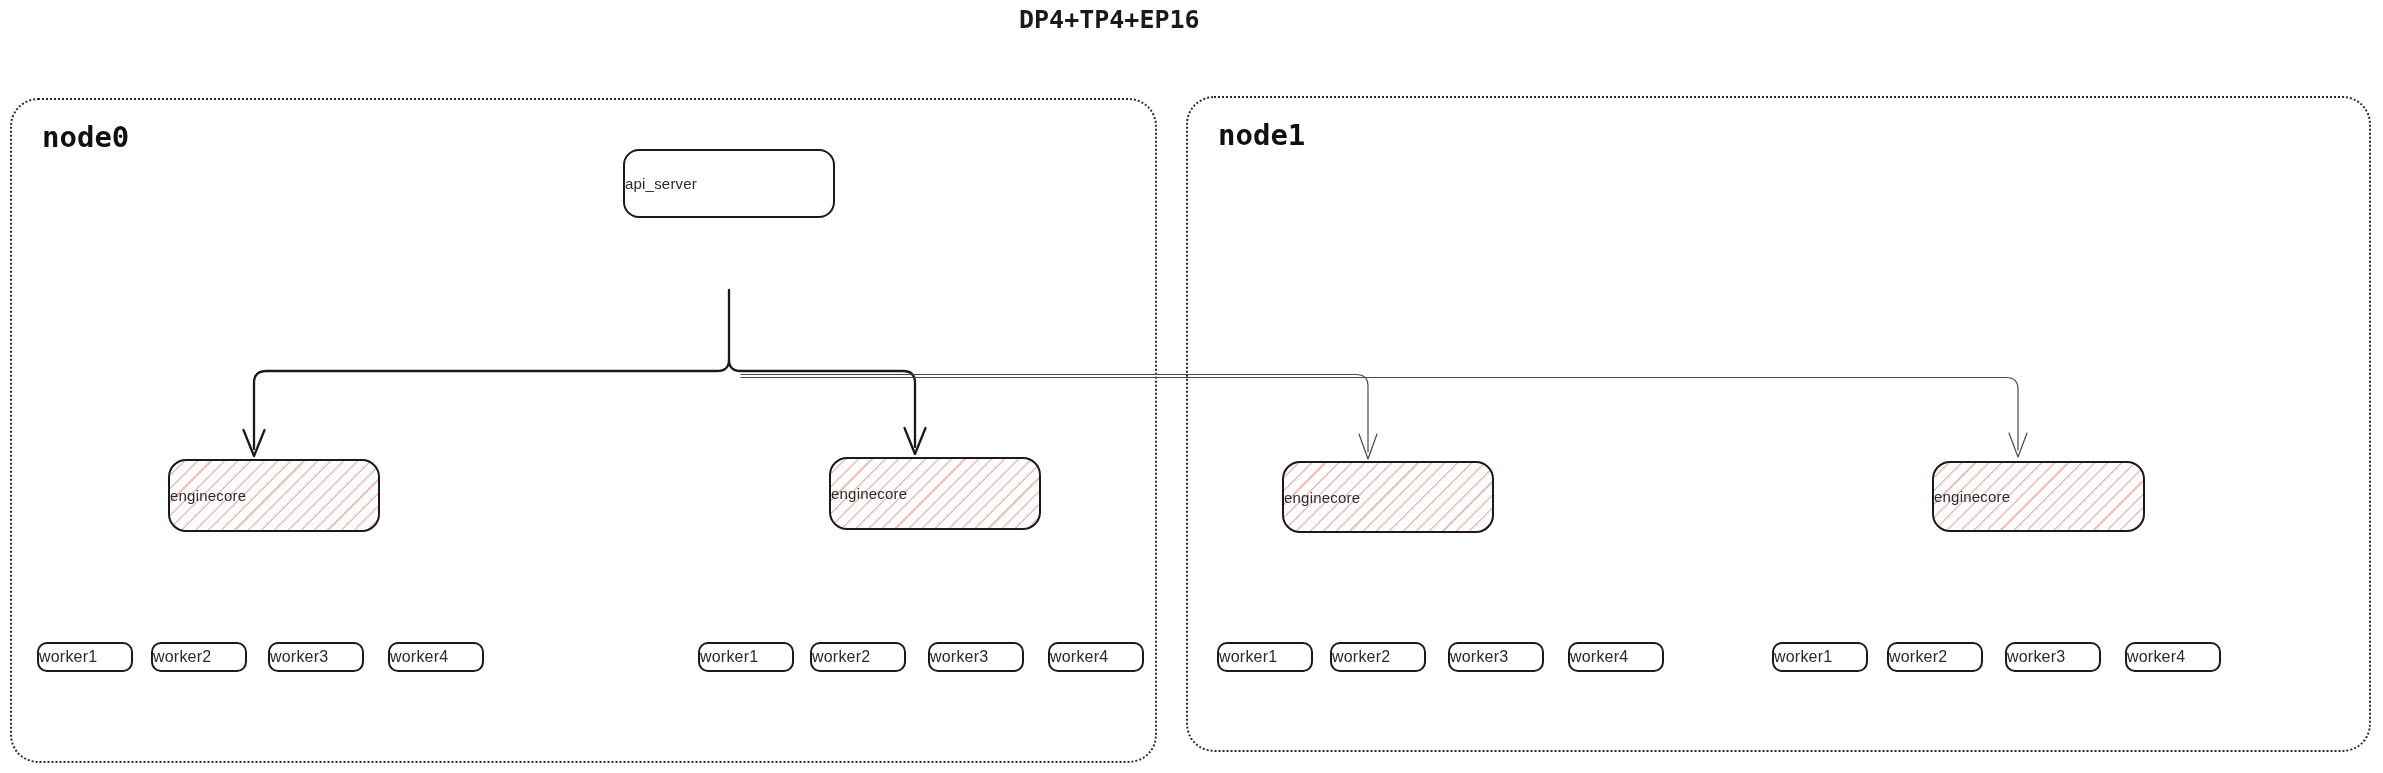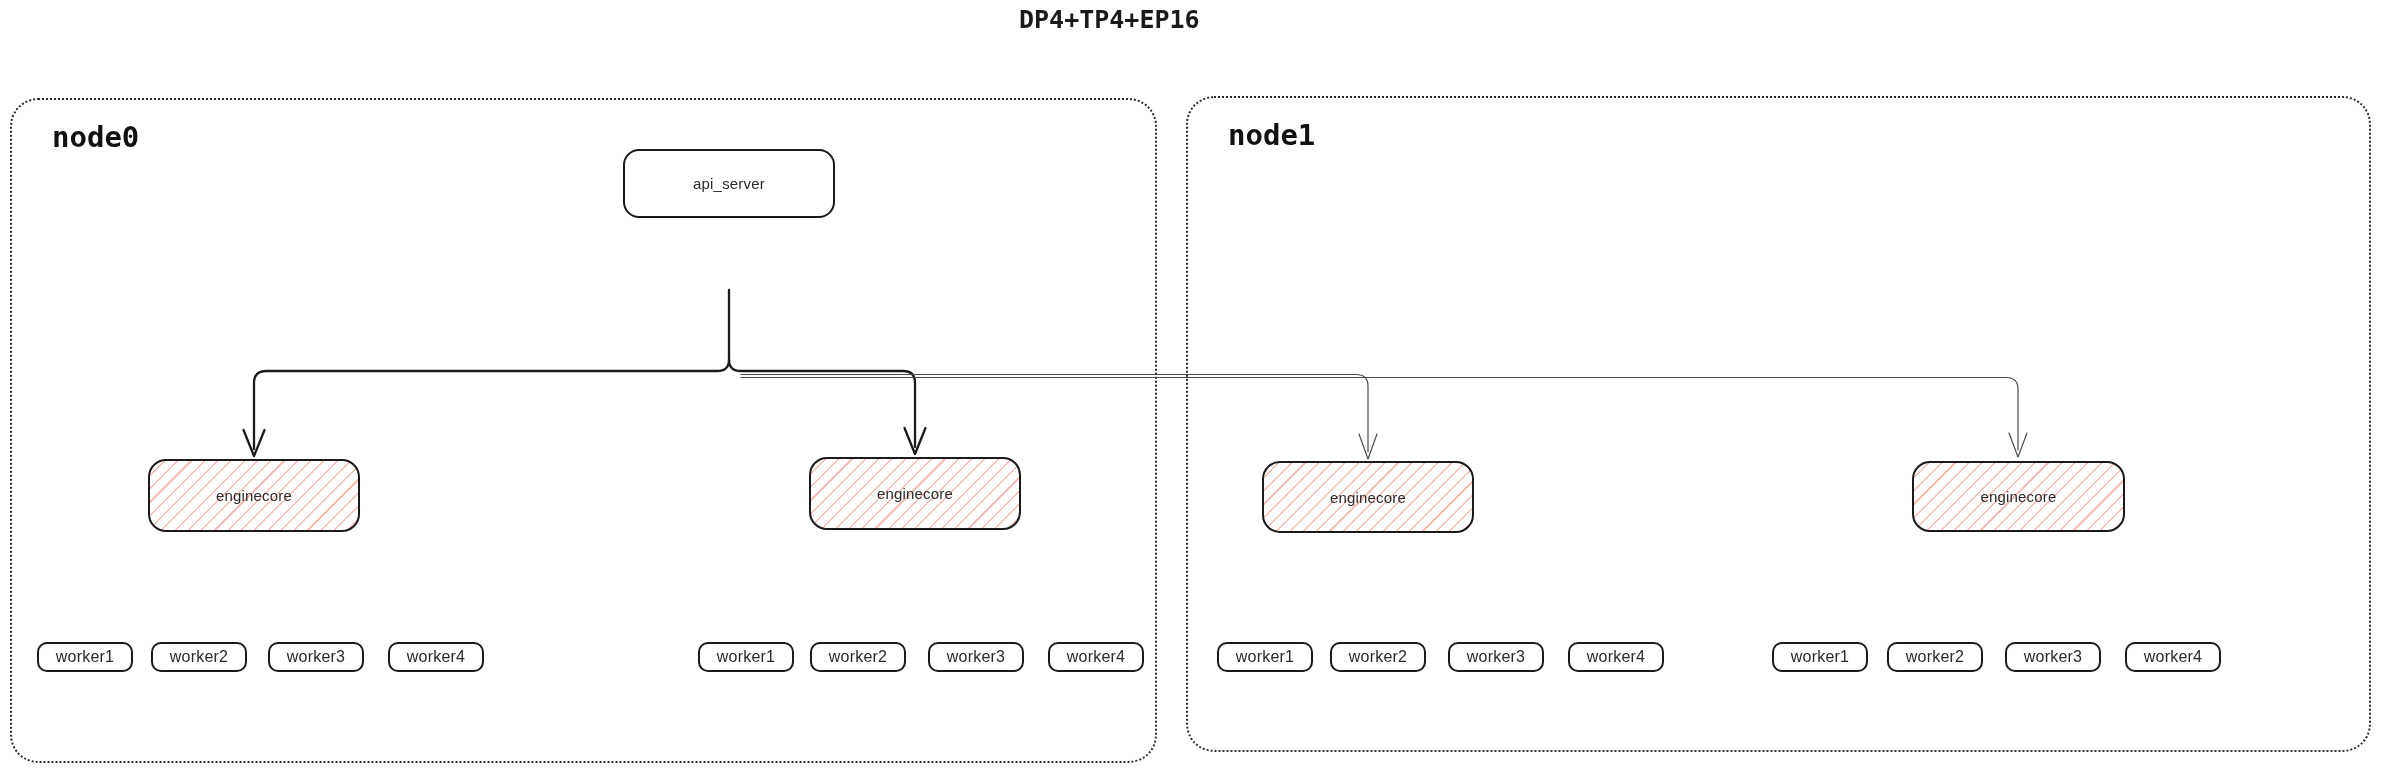--- a/index.html
+++ b/index.html
@@ -17,39 +17,40 @@
     white-space:nowrap;
   }
   .node-container{
     position:absolute;box-sizing:border-box;
     border:2.5px dotted #2b2b2b;border-radius:28px;
     background:transparent;
   }
   .node-container.n0{left:10px;top:98px;width:1147px;height:665px;}
   .node-container.n1{left:1186px;top:96px;width:1185px;height:656px;}
   .node-label{
-    position:absolute;left:40px;top:20px;
+    position:absolute;left:30px;top:20px;
     font-family:"DejaVu Sans Mono",monospace;
     font-weight:bold;font-size:29px;color:#111;
   }
   .box{
     position:absolute;box-sizing:border-box;
     border:2.2px solid #1a1a1a;background:#ffffff;
-    display:flex;align-items:center;justify-content:center;
+    display:flex;align-items:center;
     font-size:15px;color:#2a2a2a;letter-spacing:.2px;
   }
   .box.api{left:623px;top:149px;width:212px;height:69px;border-radius:16px;}
   .box.async{left:623px;top:218px;width:212px;height:71px;border-radius:16px;}
   .hatch-green{
     background-image:repeating-linear-gradient(135deg,#a9e7a9 0px,#a9e7a9 1.6px,transparent 1.6px,transparent 9.6px);
     background-color:#ffffff;
   }
   .hatch-red{
     background-image:repeating-linear-gradient(135deg,#f6beb6 0px,#f6beb6 1.5px,transparent 1.5px,transparent 9.4px);
     background-color:#ffffff;
+    margin-left:20px;
   }
   .box.engine{border-radius:18px;}
   .box.e1{left:148px;top:459px;width:212px;height:73px;}
   .box.e2{left:809px;top:457px;width:212px;height:73px;}
   .box.e3{left:1262px;top:461px;width:212px;height:72px;}
   .box.e4{left:1912px;top:461px;width:213px;height:71px;}
   .box.worker{
     top:642px;width:96px;height:30px;border-radius:10px;
     border-width:2px;font-size:16px;
   }

